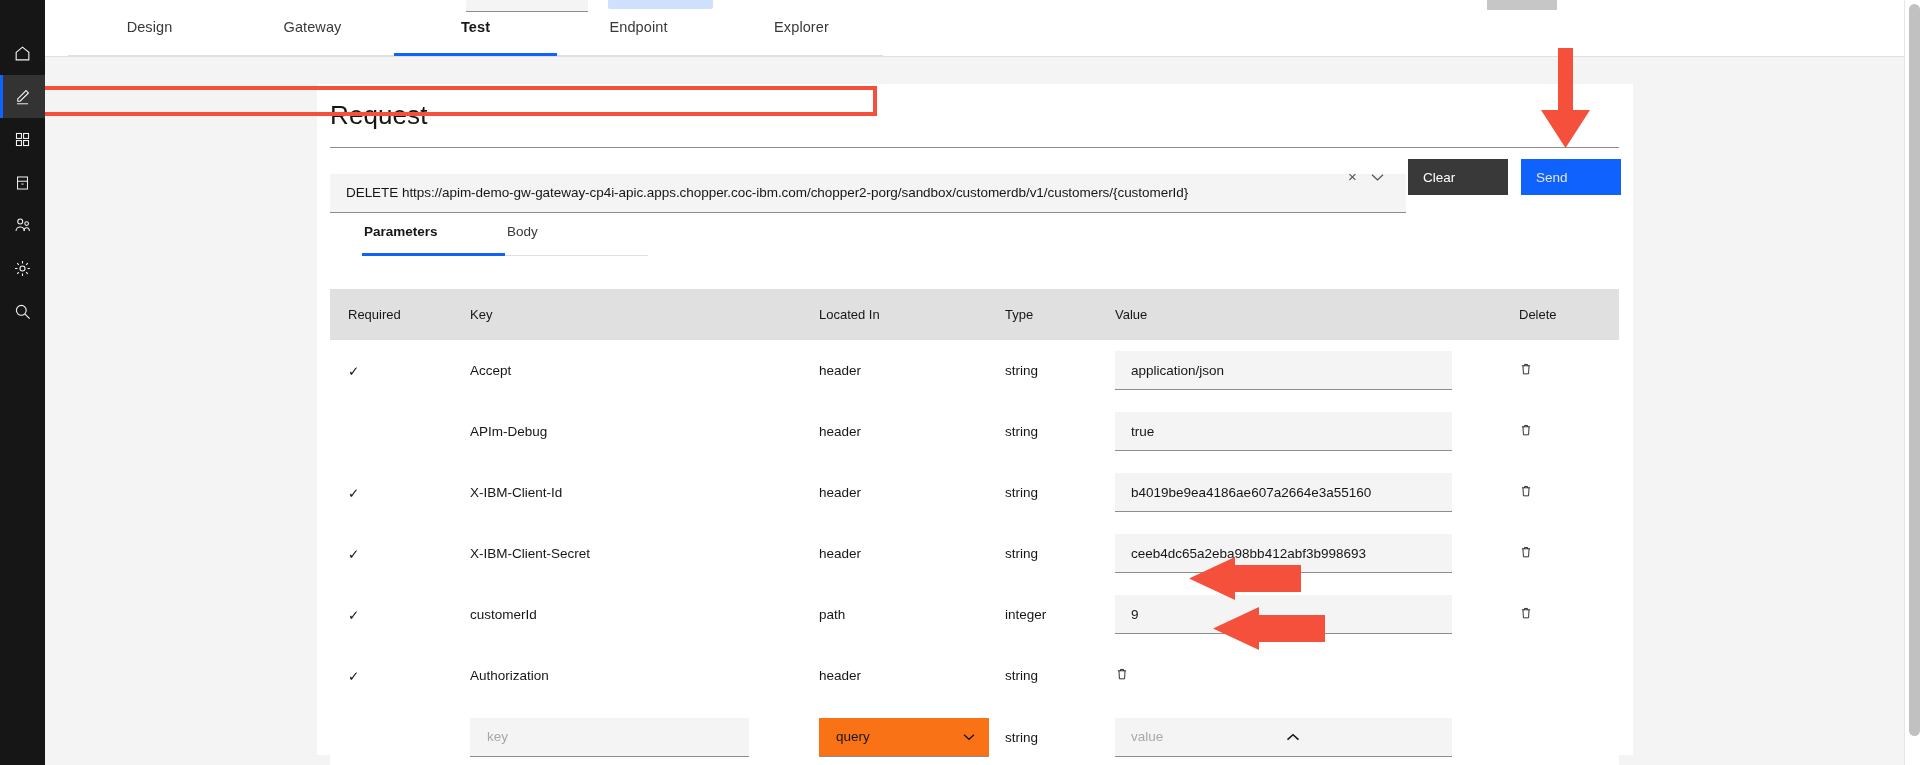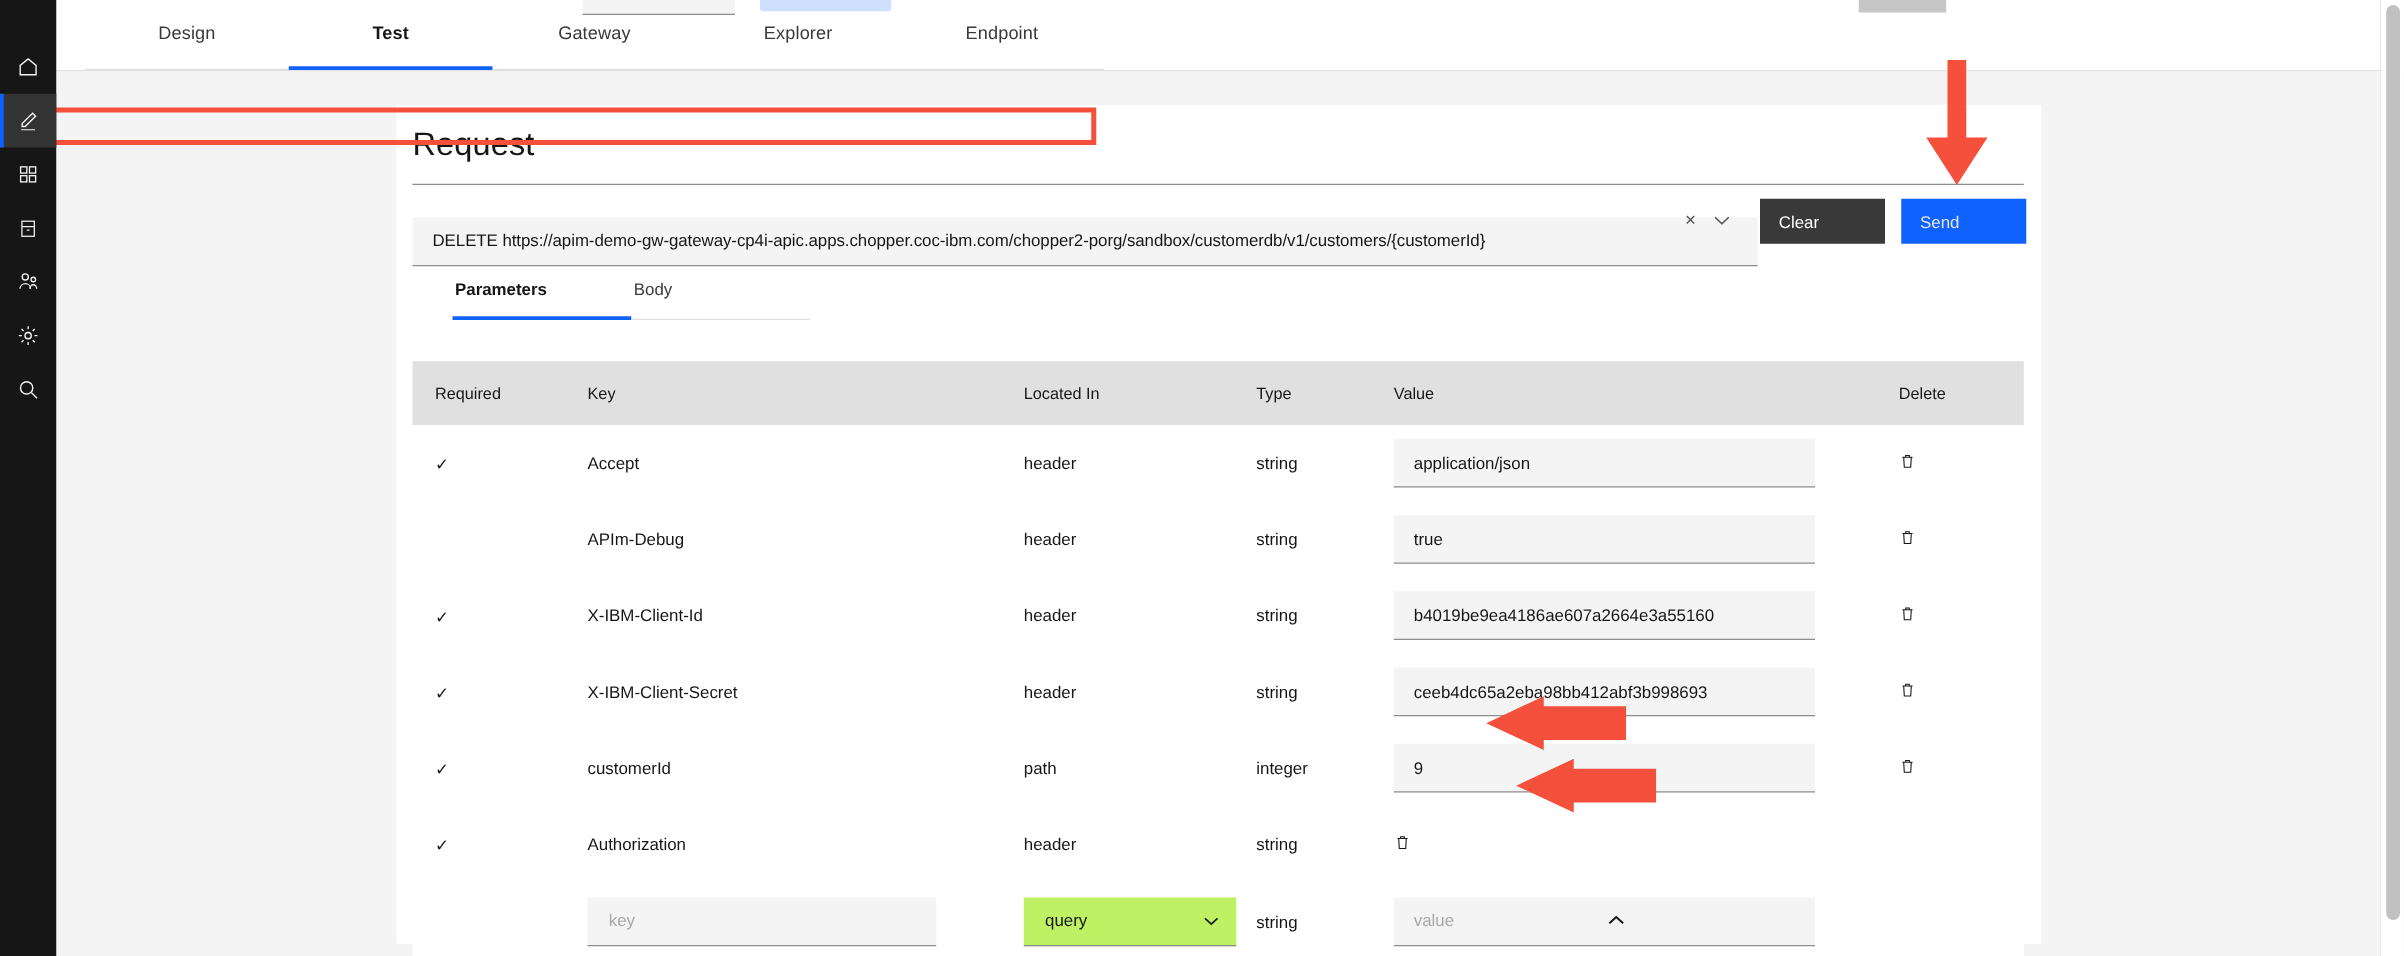--- a/index.html
+++ b/index.html
@@ -291,21 +291,21 @@
     box-sizing: border-box;
     display: flex;
     align-items: center;
     padding-left: 17px;
     font-size: 13.5px;
     color: #a8a8a8;
   }
   .sel-field {
     width: 170px;
     height: 39px;
-    background: #bef264;
+    background: #f97316;
     border-bottom: 1px solid #8d8d8d;
     box-sizing: border-box;
     display: flex;
     align-items: center;
     justify-content: space-between;
     padding: 0 14px 0 17px;
     font-size: 13.5px;
     color: #161616;
   }
   .val-field.ph { color: #a8a8a8; }
@@ -421,24 +421,24 @@
         <svg width="19" height="19" viewBox="0 0 24 24" fill="none" stroke="#f4f4f4" stroke-width="1.4">
           <circle cx="10.5" cy="10.5" r="6.2"></circle>
           <path d="M15.2 15.2 21 21"></path>
         </svg>
       </span>
     </div>
   </div>
 
   <div class="tabs">
     <div class="tab">Design</div>
+    <div class="tab">Gateway</div>
     <div class="tab is-active">Test</div>
-    <div class="tab">Gateway</div>
+    <div class="tab">Endpoint</div>
     <div class="tab">Explorer</div>
-    <div class="tab">Endpoint</div>
   </div>
 
   <div class="card">
 
     <div class="card-title">Request</div>
     <div class="card-rule"></div>
 
     <div class="url-wrap">
       <div class="url-text">DELETE https://apim-demo-gw-gateway-cp4i-apic.apps.chopper.coc-ibm.com/chopper2-porg/sandbox/customerdb/v1/customers/{customerId}</div>
     </div>

